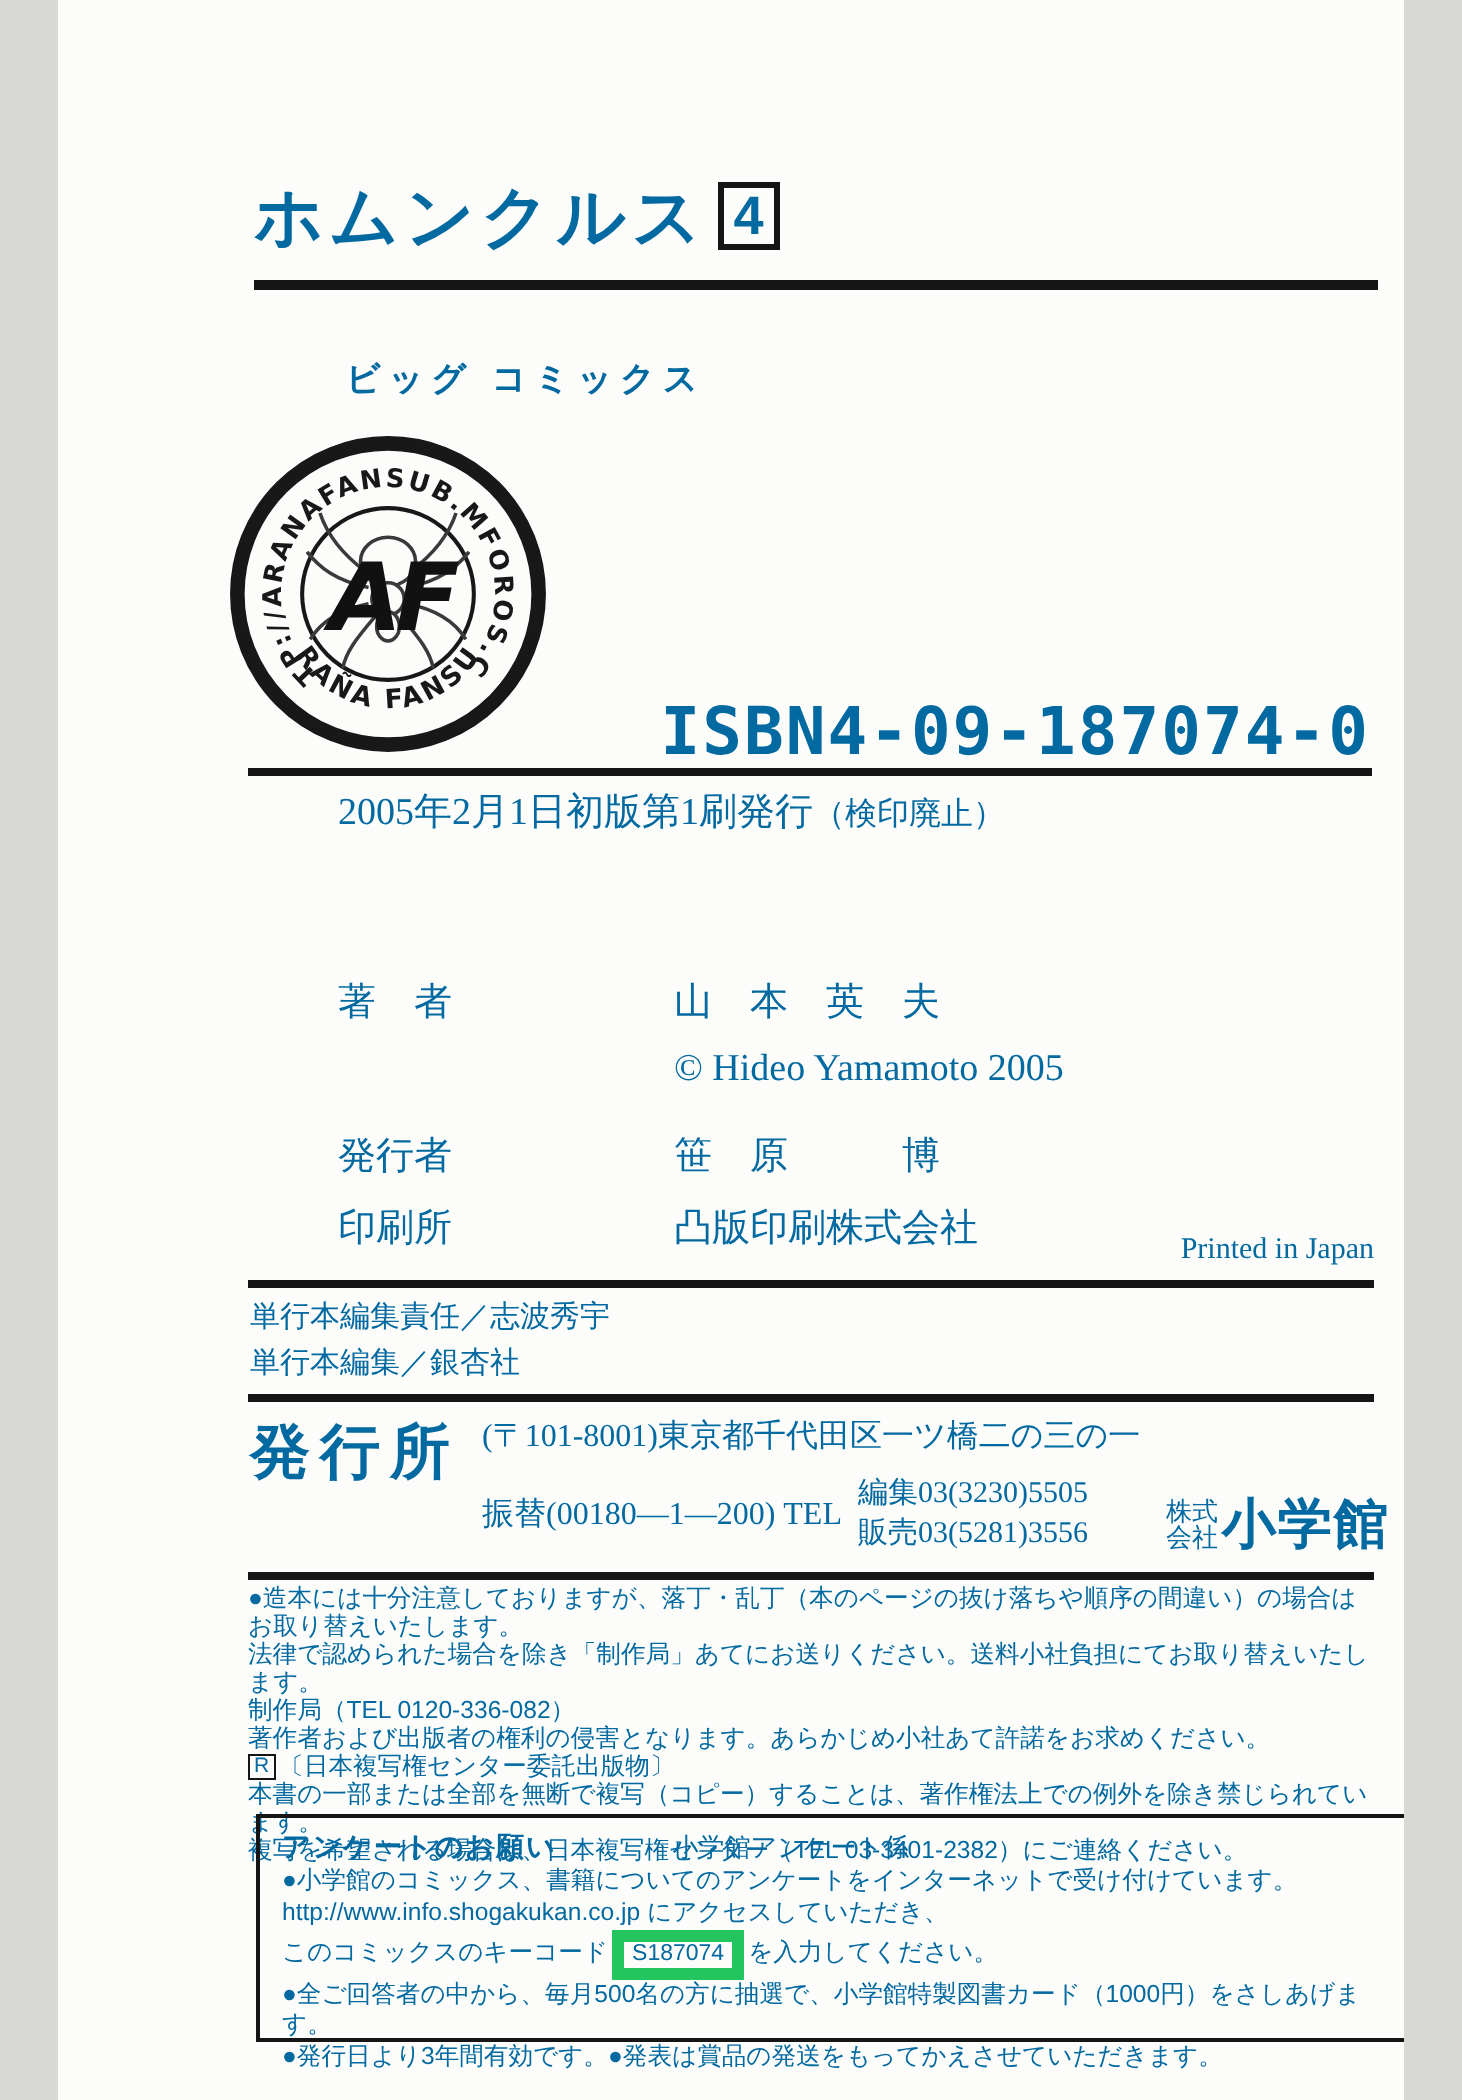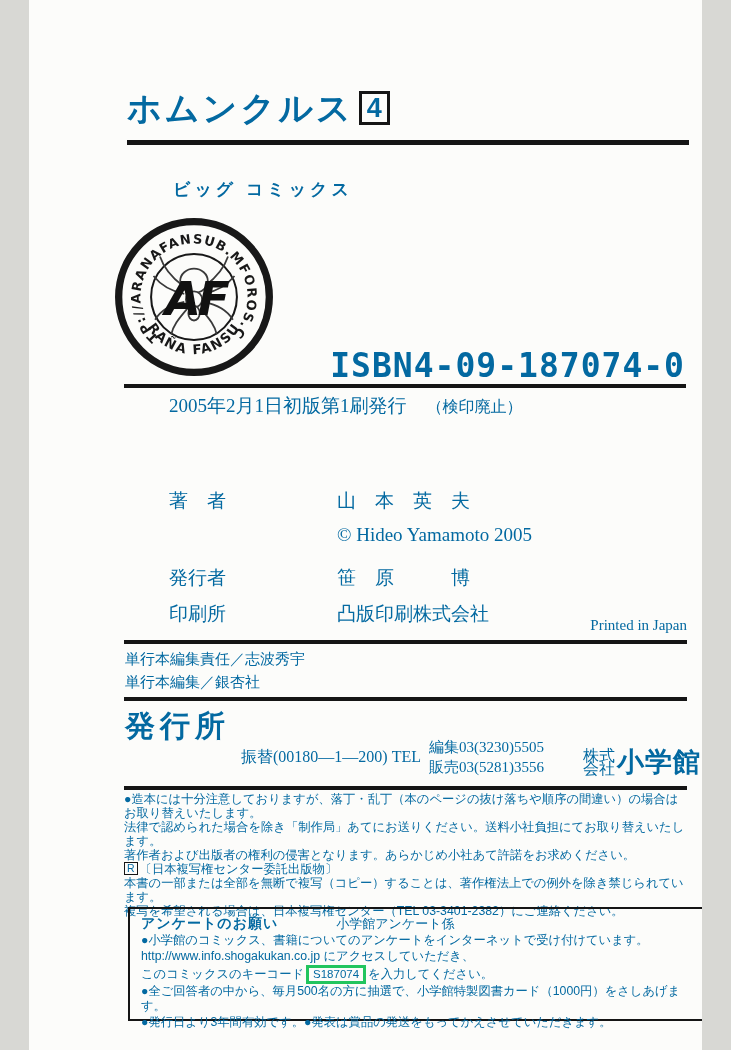--- a/index.html
+++ b/index.html
@@ -21,59 +21,59 @@
   
   .stamp { position:absolute; left:84px; top:216px; width:162px; height:162px; }
   .stamp svg text { font-family:"DejaVu Sans", sans-serif; }
 
   
   .isbn { position:absolute; left:0; top:346px; width:656px; text-align:right;
           font-family:"DejaVu Sans Mono", monospace; font-weight:bold; font-size:33px; letter-spacing:1px; }
   .edition-row { position:absolute; left:95px; top:393px; width:562px; display:flex;
                  align-items:baseline; }
   .edition-date { margin-left:45px; font-size:19px; }
-  .inspection { font-size:16px;margin-left:20px; }
+  .inspection { font-size:16px; }
 
   
   .credit-row { position:absolute; left:0; width:731px; font-size:19px; white-space:nowrap; }
   .credit-label { position:absolute; left:140px;text-align:center; }
   .credit-value { position:absolute; left:308px; }
   .copyright { position:absolute; left:308px; top:524px; font-size:19px; }
   .printed-in { position:absolute; left:0; top:617px; width:658px; text-align:right; font-size:15px; }
 
   
   .editors { position:absolute; left:96px; top:648px; font-size:15px; line-height:23px; }
 
   
   .office-label { position:absolute; left:96px; top:706px; font-family:"Liberation Sans", sans-serif;
                   font-weight:bold; font-size:30px; letter-spacing:5px; }
   .office-address { position:absolute; left:212px; top:708px; font-size:16px; white-space:nowrap; }
   .office-tel-row { position:absolute; left:212px; top:737px; display:flex; align-items:center; white-space:nowrap; }
   .transfer { font-size:16px; }
   .tel-stack { margin-left:8px; font-size:15px; line-height:20px; }
   .company { position:absolute; left:554px; top:744px; display:flex; align-items:center; }
-  .company-prefix { font-size:16px; line-height:13px; font-family:"Liberation Sans", sans-serif; }
+  .company-prefix { font-size:13px; line-height:13px; font-family:"Liberation Sans", sans-serif; }
   .company-name { font-family:"Liberation Sans", sans-serif; font-weight:bold; font-size:27px;
                   letter-spacing:1px; margin-left:2px; }
 
   
   .fine-print { position:absolute; left:95px; top:792px; width:566px;
                 font-family:"Liberation Sans", sans-serif; font-size:12.3px; line-height:14px; }
   .boxed-r { display:inline-block; border:1px solid #151515; font-size:10.5px; line-height:11px;
              padding:0 2px; margin-right:2px; vertical-align:1px; }
 
   
   .survey-box { position:absolute; left:99px; top:907px; width:553px; height:98px;
                 border:2px solid #151515; padding:6px 11px; box-sizing:content-box;
                 font-family:"Liberation Sans", sans-serif; }
   .survey-header { display:flex; align-items:baseline; }
   .survey-title { font-weight:bold; font-size:14px; letter-spacing:1px; }
   .survey-recipient { font-size:13px; margin-left:58px; }
   .survey-lines { margin-top:0; font-size:12.3px; line-height:15.8px; }
-  .keycode-box { display:inline-block; border:3px solid #22c55e; padding:0 4px; margin:0 2px;
+  .keycode-box { display:inline-block; border:6px solid #22c55e; padding:0 4px; margin:0 2px;
                  font-size:11.5px; line-height:13px; }
 </style>
 </head>
 <body>
 
 <div class="page">
 
   <div class="title">
     <span>ホムンクルス</span><span class="vol-box">4</span>
   </div>
@@ -137,40 +137,42 @@
   <div class="rule" style="left:95px; top:640px; width:563px; height:4px;"></div>
 
   <div class="editors">
     <div>単行本編集責任／志波秀宇</div>
     <div>単行本編集／銀杏社</div>
   </div>
 
   <div class="rule" style="left:95px; top:697px; width:563px; height:4px;"></div>
 
   <div class="office-label">発行所</div>
+  <div class="office-address">(〒101-8001)東京都千代田区一ツ橋二の三の一</div>
   <div class="office-tel-row">
     <span class="transfer">振替(00180—1—200) TEL</span>
     <span class="tel-stack">
       <div>編集03(3230)5505</div>
       <div>販売03(5281)3556</div>
     </span>
   </div>
   <div class="company">
     <span class="company-prefix">
       <div>株式</div>
       <div>会社</div>
     </span>
     <span class="company-name">小学館</span>
   </div>
 
   <div class="rule" style="left:95px; top:786px; width:563px; height:4px;"></div>
 
   <div class="fine-print">
     <div>●造本には十分注意しておりますが、落丁・乱丁（本のページの抜け落ちや順序の間違い）の場合はお取り替えいたします。</div>
     <div>法律で認められた場合を除き「制作局」あてにお送りください。送料小社負担にてお取り替えいたします。</div>
+    <div>制作局（TEL 0120-336-082）</div>
     <div>著作者および出版者の権利の侵害となります。あらかじめ小社あて許諾をお求めください。</div>
     <div>
       <span class="boxed-r">R</span><span>〔日本複写権センター委託出版物〕</span>
     </div>
     <div>本書の一部または全部を無断で複写（コピー）することは、著作権法上での例外を除き禁じられています。</div>
     <div>複写を希望される場合は、日本複写権センター（TEL 03-3401-2382）にご連絡ください。</div>
   </div>
 
   <div class="survey-box">
     <div class="survey-header">

